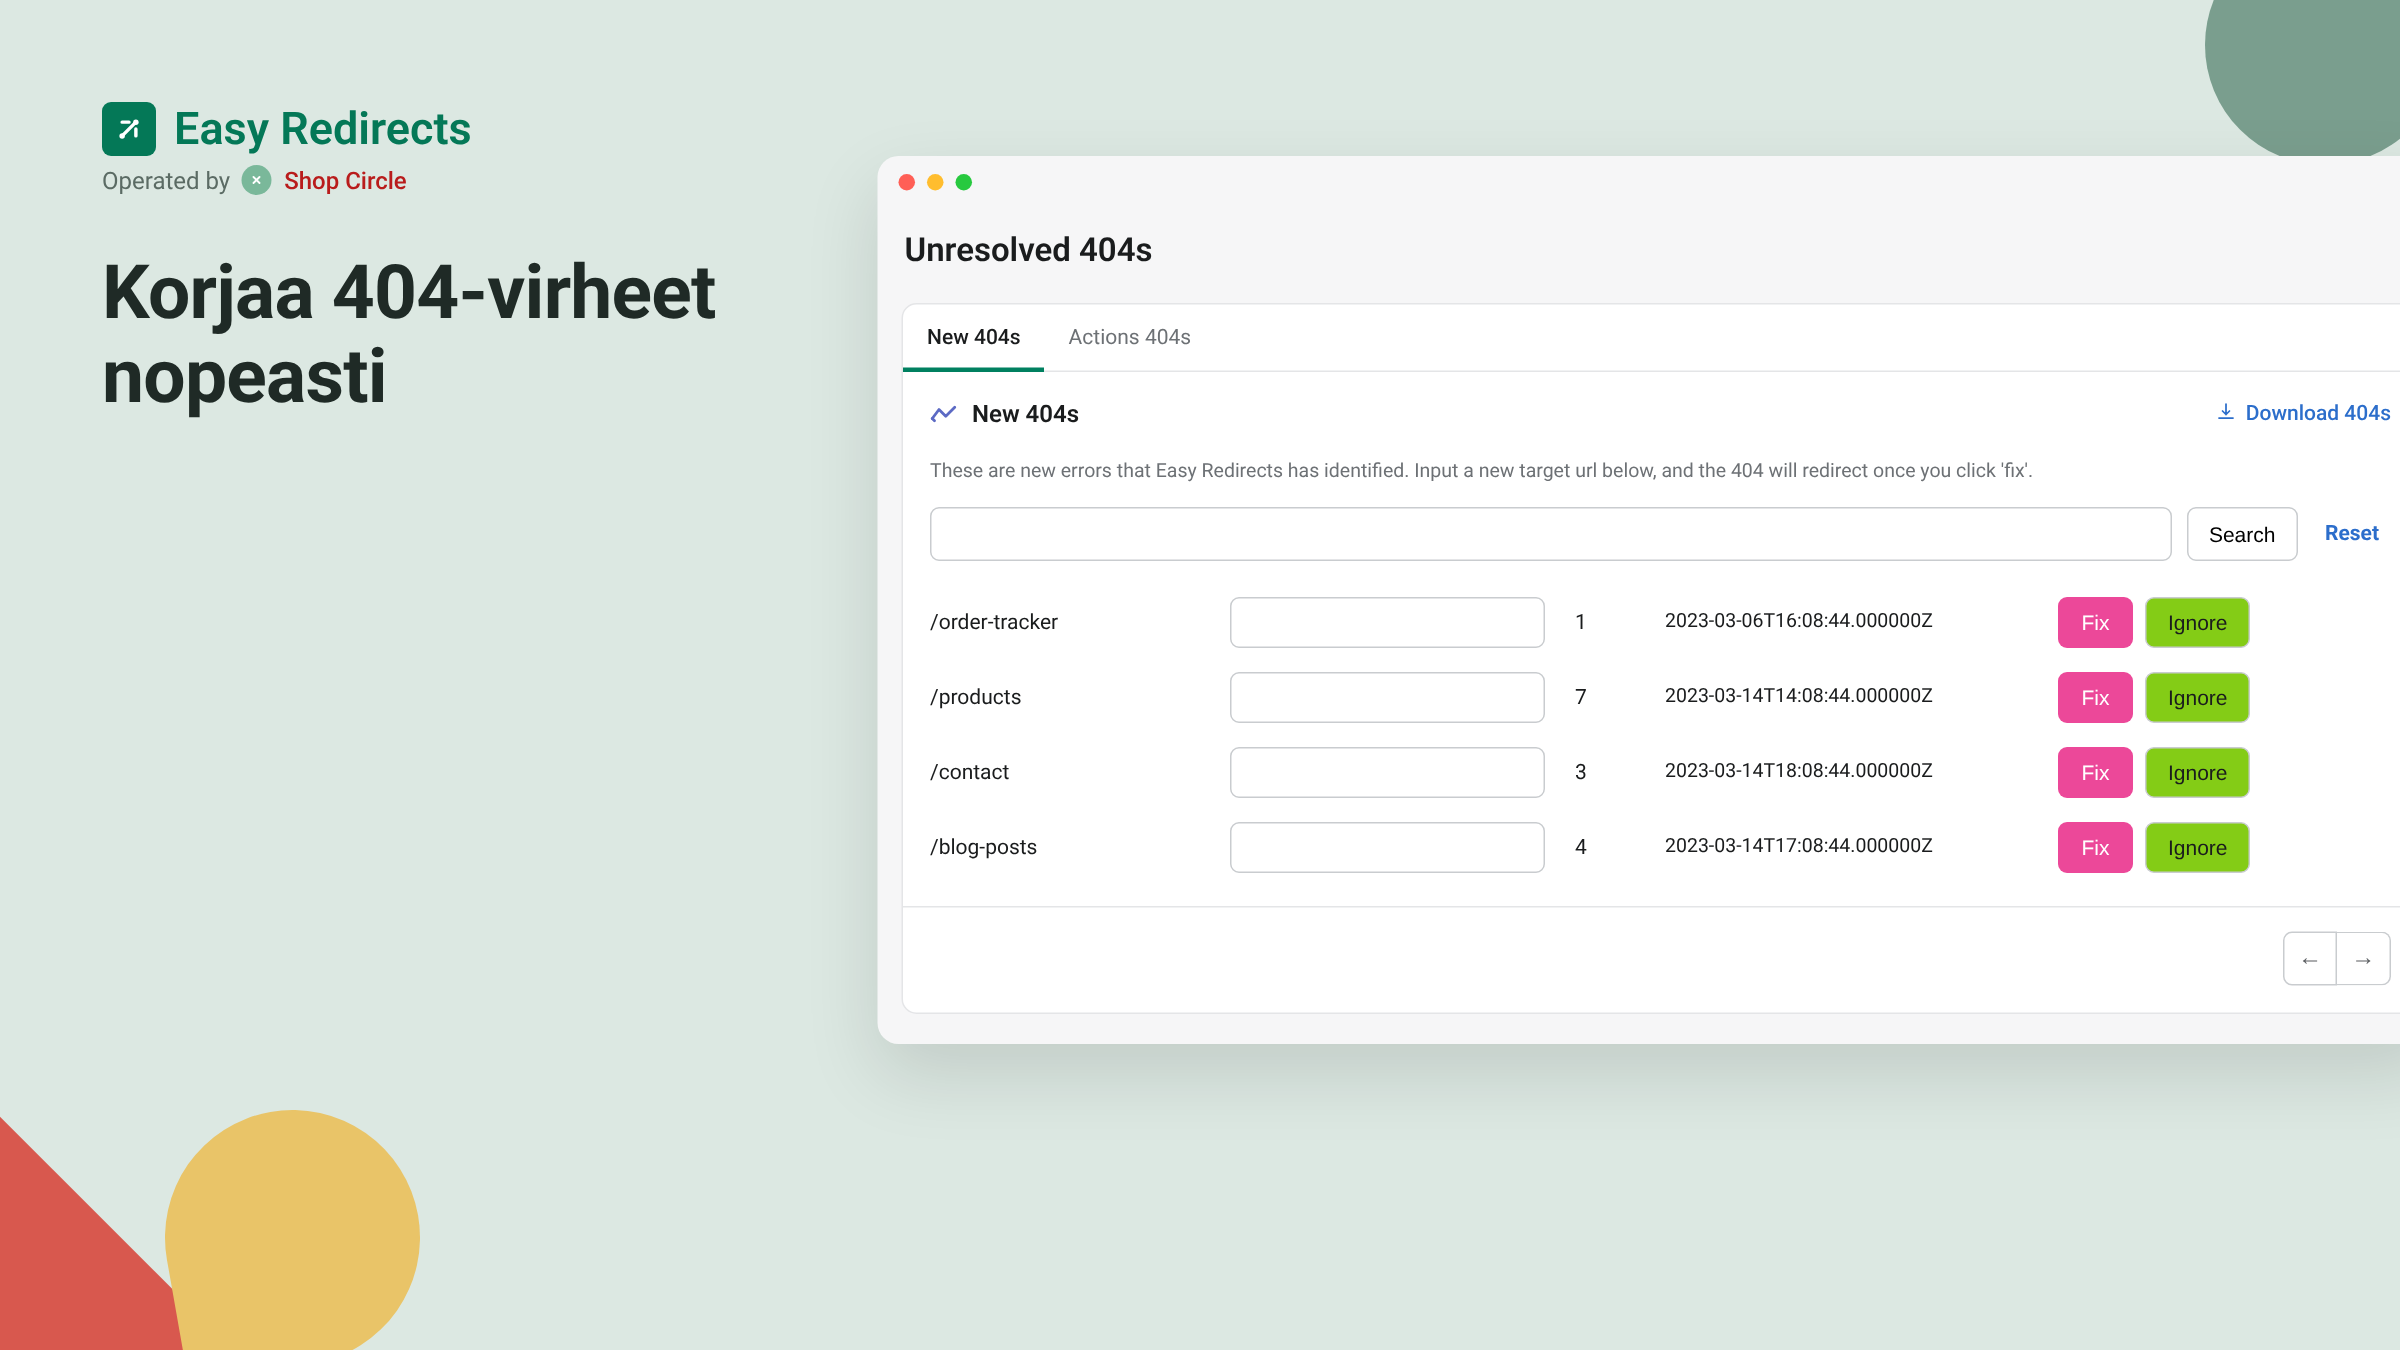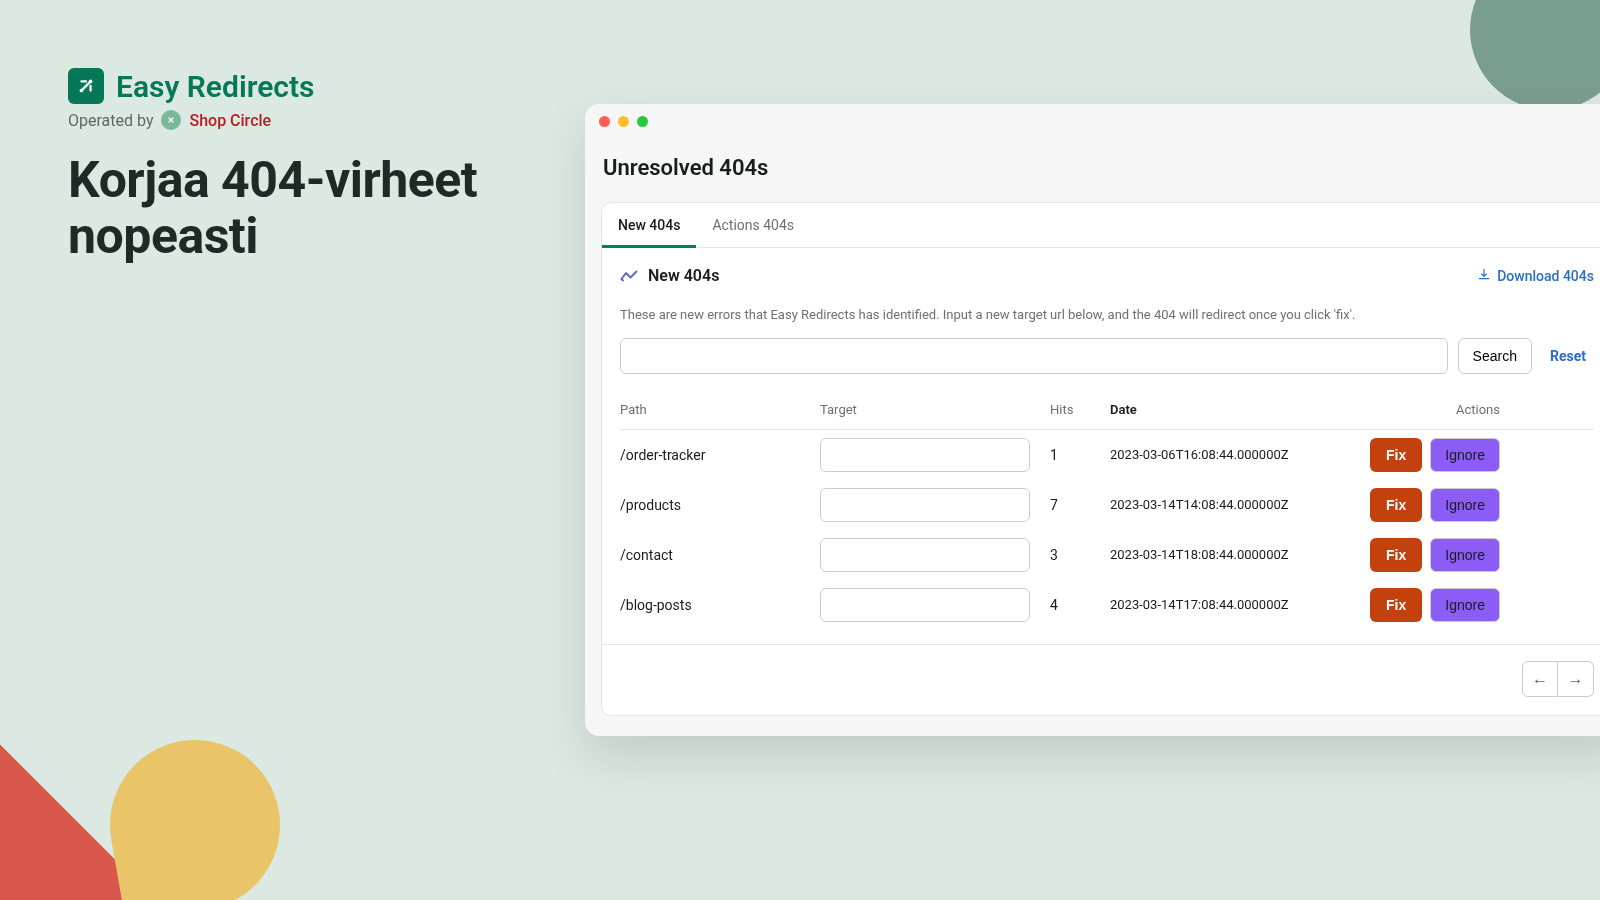--- a/index.html
+++ b/index.html
@@ -67,21 +67,21 @@
 .logo-mark svg { width: 22px; height: 22px; }
 .logo-text {
   font-size: 30px;
   font-weight: 600;
   color: #047857;
 }
 .operated-row {
   display: flex;
   align-items: center;
   gap: 8px;
-  margin-bottom: 22px;
+  margin-bottom: 38px;
   color: #5b6b64;
   font-size: 16px;
 }
 .op-badge {
   width: 20px;
   height: 20px;
   background: #7ab89a;
   border-radius: 50%;
   display: inline-flex;
   align-items: center;
@@ -254,31 +254,31 @@
 .date-cell {
   font-size: 13px;
   line-height: 1.35;
 }
 .actions-cell {
   display: flex;
   justify-content: flex-end;
   gap: 8px;
 }
 .fix-btn {
-  background: #c2410c;
+  background: #ec4899;
   color: #fff;
   border: none;
   border-radius: 6px;
   padding: 8px 16px;
   font-size: 14px;
-  font-weight: 700;
+  font-weight: 400;
   cursor: pointer;
 }
 .ignore-btn {
-  background: #8b5cf6;
+  background: #84cc16;
   color: #1a1c1d;
   border: 1px solid #c9cccf;
   border-radius: 6px;
   padding: 8px 14px;
   font-size: 14px;
   cursor: pointer;
 }
 
 .pager {
   display: flex;
@@ -369,27 +369,20 @@
 
       <div class="desc">These are new errors that Easy Redirects has identified. Input a new target url below, and the 404 will redirect once you click 'fix'.</div>
 
       <div class="search-row">
         <input class="search-input" value="" style="">
         <button class="search-btn">Search</button>
         <a class="reset-link">Reset</a>
       </div>
 
       <div class="tbl">
-        <div class="thead">
-          <div>Path</div>
-          <div>Target</div>
-          <div>Hits</div>
-          <div class="col-date">Date</div>
-          <div class="col-actions">Actions</div>
-        </div>
 
         <div class="trow">
           <div>/order-tracker</div>
           <div><input class="target-input" value="" style=""></div>
           <div>1</div>
           <div class="date-cell">2023-03-06T16:08:44.000000Z</div>
           <div class="actions-cell">
             <button class="fix-btn">Fix</button>
             <button class="ignore-btn">Ignore</button>
           </div>

